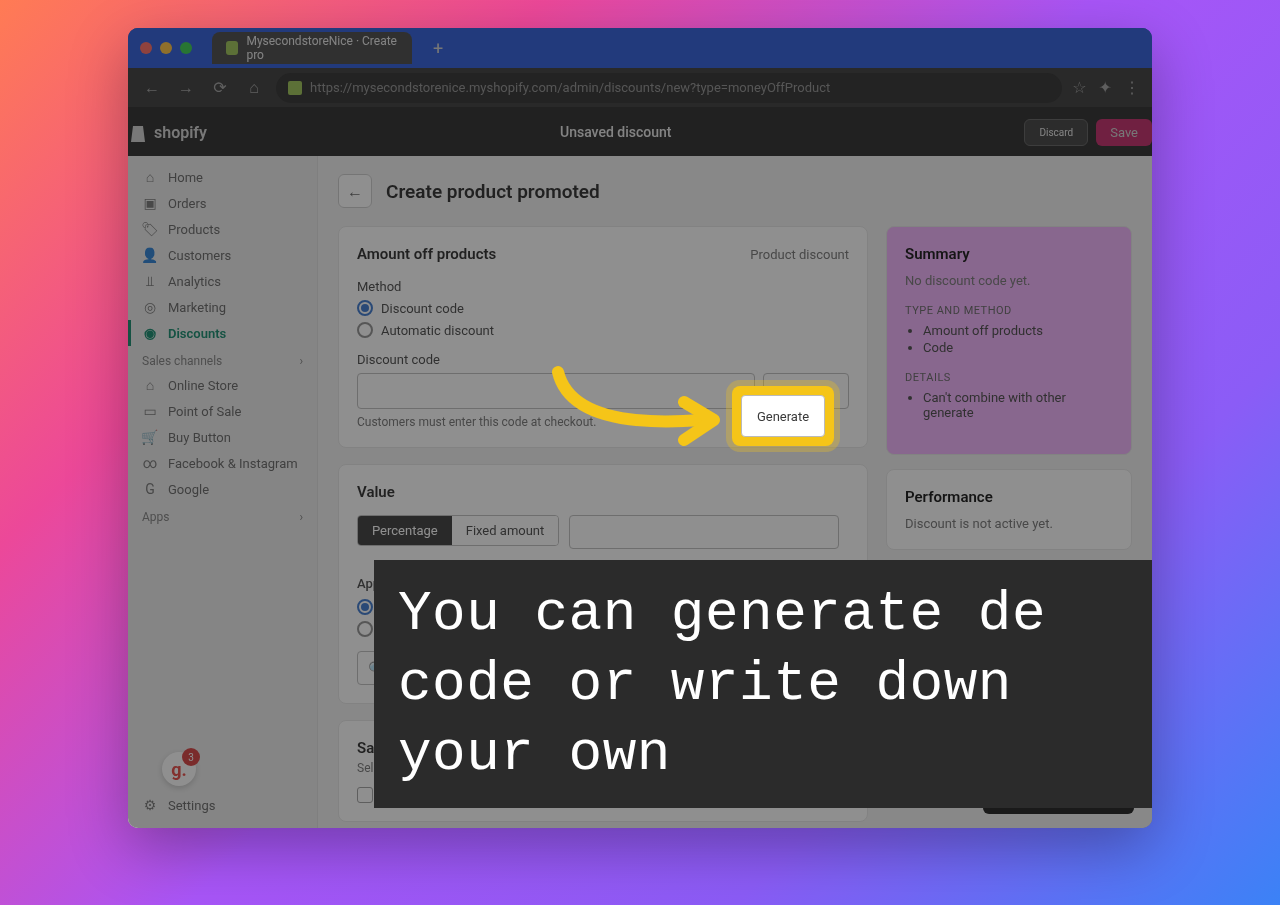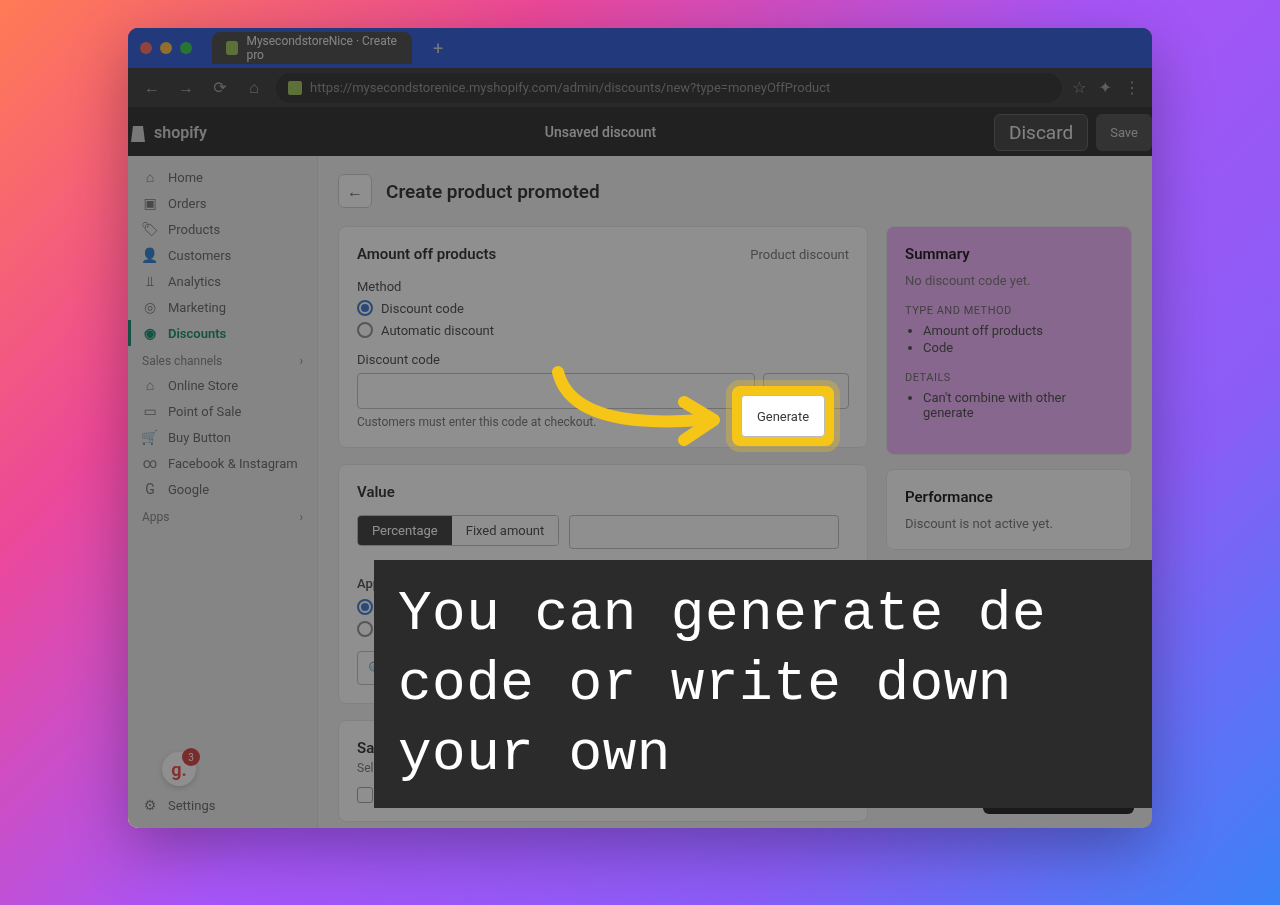--- a/index.html
+++ b/index.html
@@ -15,22 +15,22 @@
 .url-bar{height:40px;background:#2b2b2b;display:flex;align-items:center;padding:0 12px;gap:10px;border-bottom:1px solid #1a1a1a}
 .nav-btn{width:24px;height:24px;color:#9a9a9a;display:flex;align-items:center;justify-content:center;font-size:16px}
 .url-field{flex:1;height:30px;background:#1e1e1e;border-radius:15px;display:flex;align-items:center;padding:0 12px;gap:8px;color:#888;font-size:13px}
 .url-lock{width:14px;height:14px;background:#95bf47;border-radius:2px}
 .url-actions{display:flex;gap:12px;color:#9a9a9a}
 .app-header{height:48px;background:#1a1a1a;display:flex;align-items:center;padding:0 0;justify-content:space-between}
 .shopify-logo{display:flex;align-items:center;gap:6px;color:#d0d0d0;font-weight:600;font-size:16px}
 .logo-bag{width:20px;height:20px;background:#d0d0d0;clip-path:polygon(25% 20%,75% 20%,85% 100%,15% 100%)}
 .header-mid{color:#e5e5e5;font-size:14px;font-weight:500}
 .header-btns{display:flex;gap:8px}
-.btn-discard{background:#303030;color:#e5e5e5;border:1px solid #555;padding:6px 14px;border-radius:6px;font-size:19px;cursor:pointer}
-.btn-save{background:#404040;color:#ccc;border:none;padding:6px 14px;border-radius:6px;font-size:13px;cursor:pointer}
+.btn-discard{background:#303030;color:#e5e5e5;border:1px solid #555;padding:6px 14px;border-radius:6px;font-size:10px;cursor:pointer}
+.btn-save{background:#be185d;color:#ccc;border:none;padding:6px 14px;border-radius:6px;font-size:13px;cursor:pointer}
 .app-body{display:flex;height:calc(100% - 128px);background:#f1f1f1}
 .sidebar{width:190px;background:#ebebeb;border-right:1px solid #ddd;padding-top:8px;display:flex;flex-direction:column;position:relative}
 .nav-item{display:flex;align-items:center;gap:10px;padding:5px 14px;color:#5a5a5a;font-size:13px;cursor:pointer}
 .nav-item.active{color:#008060;font-weight:600;position:relative}
 .nav-item.active::before{content:'';position:absolute;left:0;top:0;bottom:0;width:3px;background:#008060}
 .nav-icon{width:16px;height:16px;display:flex;align-items:center;justify-content:center;font-size:14px;color:#6b6b6b}
 .nav-item.active .nav-icon{color:#008060}
 .section-label{padding:8px 14px 4px;color:#777;font-size:12px;display:flex;justify-content:space-between;align-items:center}
 .sidebar-bottom{margin-top:auto;padding-bottom:10px}
 .grammarly{position:absolute;left:34px;bottom:42px;width:34px;height:34px;background:#fff;border-radius:50%;display:flex;align-items:center;justify-content:center;box-shadow:0 2px 6px rgba(0,0,0,.2)}

